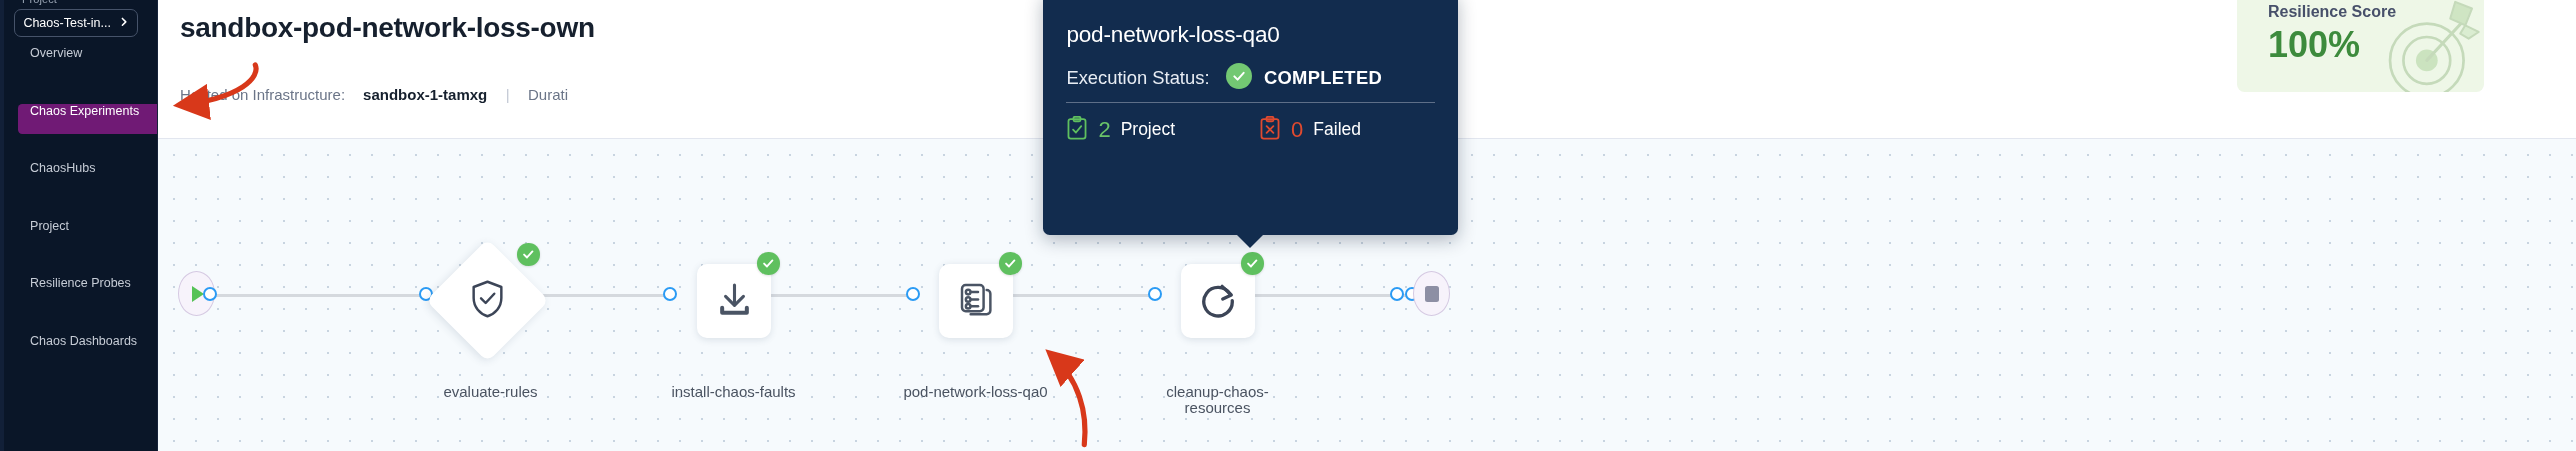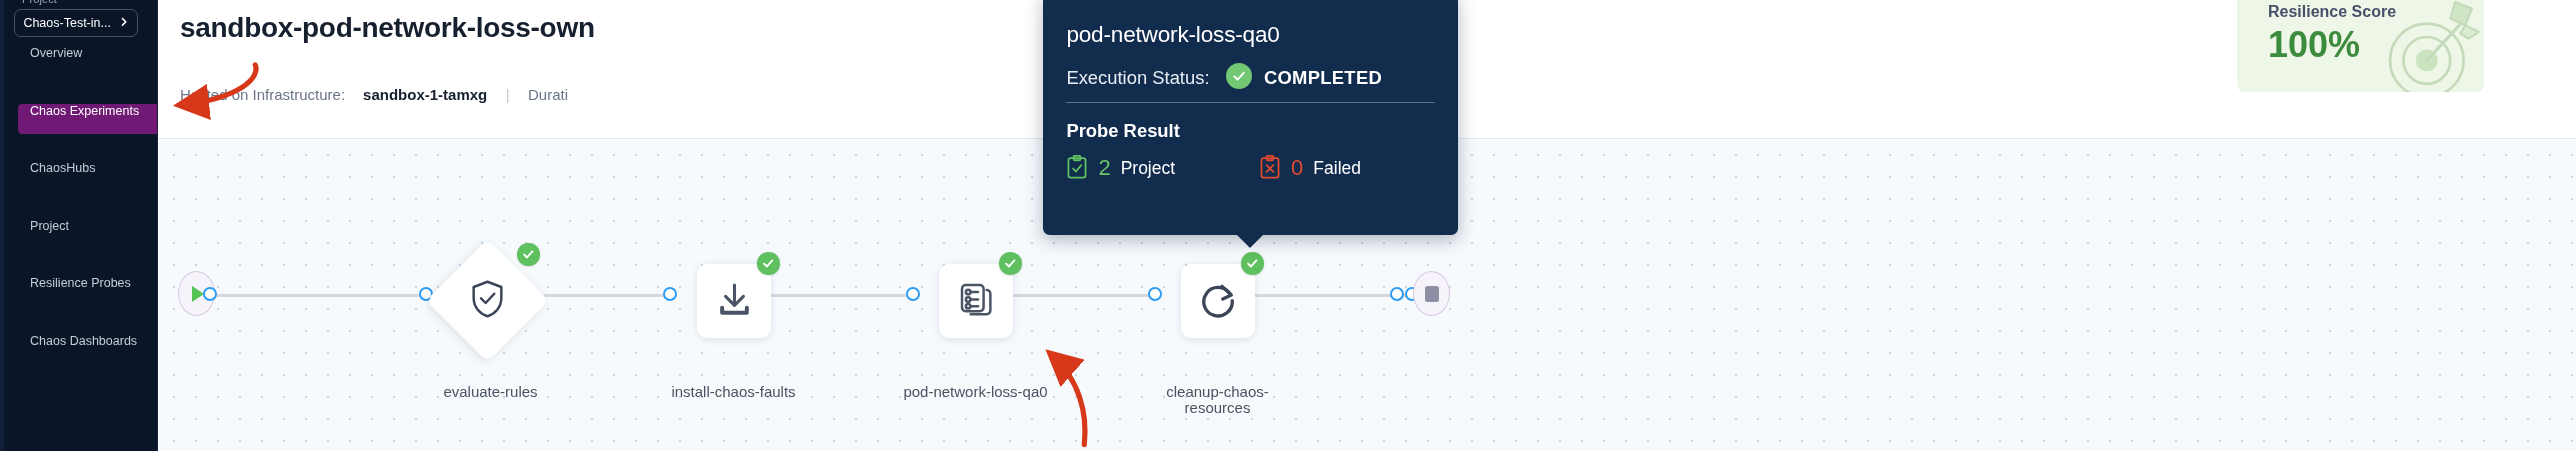--- a/index.html
+++ b/index.html
@@ -381,21 +381,20 @@
       <span class="tick-circle">
         <svg width="14" height="14" viewBox="0 0 24 24" fill="none" stroke="#ffffff" stroke-width="3.4" stroke-linecap="round" stroke-linejoin="round">
           <polyline points="4 12.6 9.6 18.2 20 6.6"></polyline>
         </svg>
       </span>
       <span class="stat">COMPLETED</span>
     </div>
 
     <div id="tt-divider"></div>
 
-    <div id="tt-probe-title">Probe Result</div>
 
     <div id="tt-probe-row">
       <span class="probe-grp pass">
         <span>
           <svg width="22" height="24" viewBox="0 0 24 27" fill="none" stroke="#5fc05f" stroke-width="2" stroke-linecap="round" stroke-linejoin="round">
             <rect x="2.4" y="3.4" width="19.2" height="22" rx="2.6"></rect>
             <rect x="8" y="0.9" width="8" height="5" rx="1.6"></rect>
             <polyline points="7.6 15.4 10.8 18.6 16.8 11.4"></polyline>
           </svg>
         </span>

